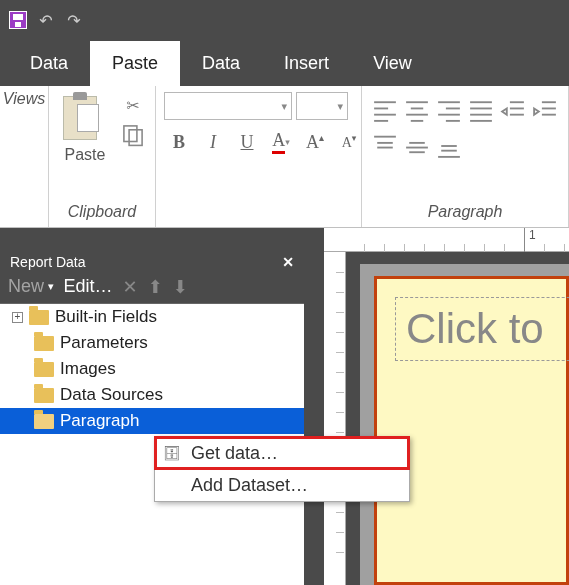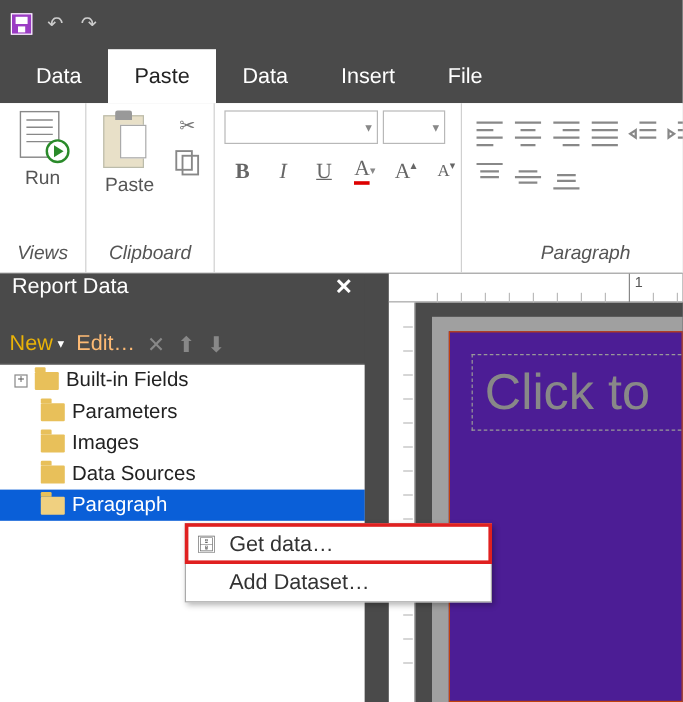--- a/index.html
+++ b/index.html
@@ -55,23 +55,23 @@
   .rb.u { text-decoration: underline; font-family: Georgia, serif; }
 
   
   .para-group { flex: 1; }
   .para-group .group-content { flex-direction: column; gap: 8px; padding-top: 10px;}
   .para-row { display: flex; gap: 2px; }
 
   
   .panel-area { display: flex; height: calc(585px - 40px - 46px - 142px); background: #4a4a4a; }
   .report-panel { width: 304px; background: #4a4a4a; display: flex; flex-direction: column; }
-  .panel-header { height: 42px; display: flex; align-items: flex-start; justify-content: space-between; padding: 0 10px; color: #fff; font-size: 18px; }
+  .panel-header { height: 42px; display: flex; align-items: flex-end; justify-content: space-between; padding: 0 10px; color: #fff; font-size: 14px; }
   .panel-toolbar { height: 34px; display: flex; align-items: center; padding: 0 8px; gap: 10px; color: #888; font-size: 18px; border-bottom: 1px solid #666;}
-  .panel-toolbar .lbl { color: #eab308; }
+  .panel-toolbar .lbl { color: #a3a3a3; }
   .panel-toolbar .chev { color: #fff; font-size: 11px; margin-left: -6px; }
   .tree { background: #fff; flex: 1; position: relative; }
   .tree-row { display: flex; align-items: center; height: 26px; padding-left: 12px; gap: 6px; font-size: 17px; color: #222; }
   .expander { width: 11px; height: 11px; border: 1px solid #888; display:flex; align-items:center; justify-content:center; font-size: 10px; color:#555; line-height: 1; }
   .folder { width: 20px; height: 15px; background: #e8c05a; position: relative; border-radius: 1px; }
   .folder::before { content:""; position:absolute; top:-4px; left:0; width:9px; height:4px; background:#e8c05a; border-radius: 1px 1px 0 0;}
   .tree-row.child { padding-left: 34px; }
   .tree-row.selected { background: #0a5fd8; color: #fff; }
   .tree-row.selected .folder { background:#f0d080; }
 
@@ -83,21 +83,21 @@
 
   
   .canvas-area { flex:1; background:#4a4a4a; position: relative; }
   .hruler { position:absolute; top:0; left:20px; right:0; height:24px; background:#fff; border-bottom:1px solid #aaa; display:flex;}
   .hruler .tick { position:absolute; top:0; color:#555; font-size:12px; }
   .hruler .big { border-left: 1px solid #888; height: 24px; }
   .hruler .small { border-left: 1px solid #bbb; height: 8px; top: 16px; }
   .vruler { position:absolute; top:24px; left:20px; width:22px; bottom:0; background:#fff; border-right:1px solid #aaa;}
   .vruler .vtick { position:absolute; left: 12px; width: 8px; border-top:1px solid #bbb; }
   .page-bg { position:absolute; top:36px; left:56px; right:0; bottom:0; background:#a0a0a0; }
-  .page { position:absolute; top:12px; left:14px; right:0; bottom:0; background:#4c1d95; border:1px solid #c2410c; padding: 18px 0 0 18px;}
+  .page { position:absolute; top:12px; left:14px; right:0; bottom:0; background:#fef9c3; border:3px solid #c2410c; padding: 18px 0 0 18px;}
   .title-ph { border: 1px dashed #999; width: 200px; height: 64px; display:flex; align-items:center; padding-left: 10px; color:#888; font-size: 42px; font-weight: 300;}
 
   svg.ico { width: 100%; height: 100%; }
   svg.ico line, svg.ico rect, svg.ico polyline, svg.ico polygon { stroke: #888; stroke-width: 1.2; fill: none; }
 </style>
 </head>
 <body>
 
 <div class="titlebar">
   <div class="qat-btn">
@@ -105,41 +105,26 @@
     </div>
   <div class="qat-btn">↶</div>
   <div class="qat-btn">↷</div>
 </div>
 
 <div class="ribbon-tabs">
   <div class="ribbon-tab">Data</div>
   <div class="ribbon-tab active">Paste</div>
   <div class="ribbon-tab">Data</div>
   <div class="ribbon-tab">Insert</div>
-  <div class="ribbon-tab">File</div>
+  <div class="ribbon-tab">View</div>
 </div>
 
 <div class="ribbon">
 
   <div class="group views-group">
-    <div class="group-content">
-      <div class="big-btn">
-        <div class="run-icon">
-          <svg class="ico sheet" viewBox="0 0 34 40">
-              <rect x="1" y="1" width="32" height="38"></rect>
-              <line x1="6" y1="8" x2="28" y2="8"></line>
-              <line x1="6" y1="14" x2="28" y2="14"></line>
-              <line x1="6" y1="20" x2="28" y2="20"></line>
-              <line x1="6" y1="26" x2="28" y2="26"></line>
-            </svg>
-          <div class="play"></div>
-        </div>
-        <div class="lbl">Run</div>
-      </div>
-    </div>
     <div class="group-label">Views</div>
   </div>
 
   <div class="group clip-group">
     <div class="group-content">
       <div class="big-btn">
         <div class="paste-icon">
           <div class="board"></div>
             <div class="clip"></div>
             <div class="page"></div>
@@ -272,21 +257,21 @@
 <div class="panel-area">
 
   <div class="report-panel">
     <div class="panel-header">
       <span>Report Data</span>
       <span style="cursor:pointer;font-weight:bold;">✕</span>
     </div>
     <div class="panel-toolbar">
       <span class="lbl">New</span>
       <span class="chev">▾</span>
-      <span style="color:#fdba74;">Edit…</span>
+      <span style="color:#ffffff;">Edit…</span>
       <span>✕</span>
       <span>⬆</span>
       <span>⬇</span>
     </div>
     <div class="tree">
       <div class="tree-row">
         <div class="expander">+</div>
         <div class="folder"></div>
         <span>Built-in Fields</span>
       </div>

